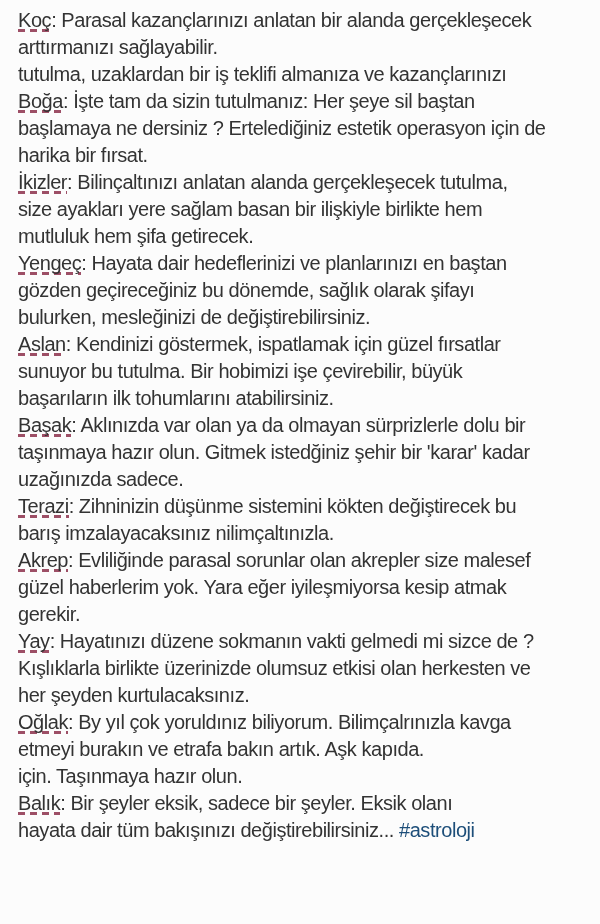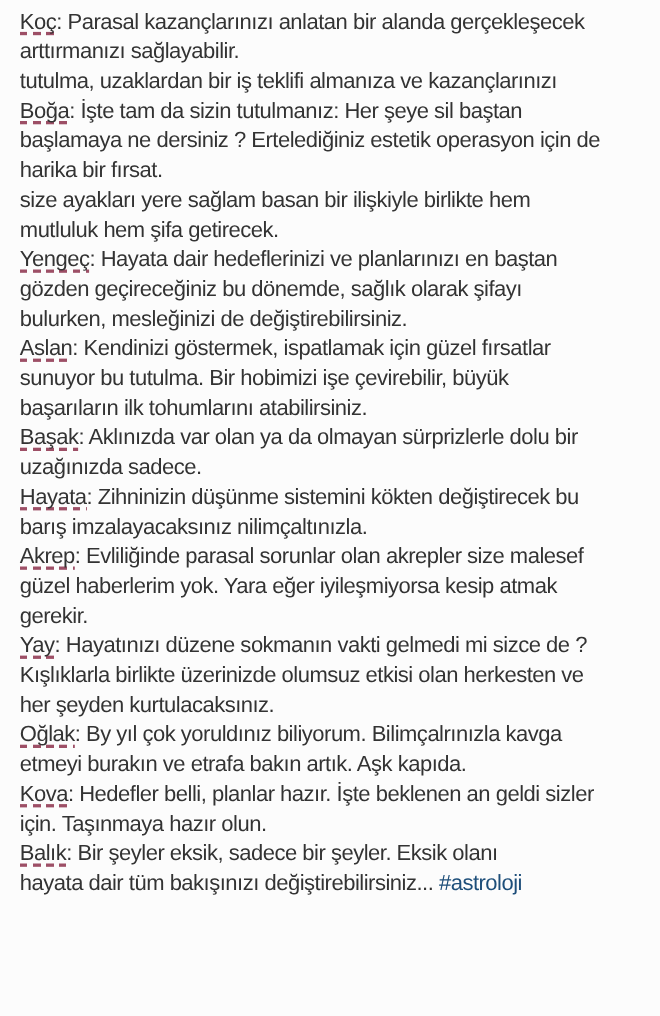--- a/index.html
+++ b/index.html
@@ -38,38 +38,39 @@
 <body style="background: rgb(252, 252, 252); color: rgb(51, 51, 51);">
 
 <div class="page">
   <div>
       <div class="line"><span class="sign">Koç</span>: Parasal kazançlarınızı anlatan bir alanda gerçekleşecek</div>
       <div class="line">arttırmanızı sağlayabilir.</div>
       <div class="line">tutulma, uzaklardan bir iş teklifi almanıza ve kazançlarınızı</div>
       <div class="line"><span class="sign">Boğa</span>: İşte tam da sizin tutulmanız: Her şeye sil baştan</div>
       <div class="line">başlamaya ne dersiniz ? Ertelediğiniz estetik operasyon için de</div>
       <div class="line">harika bir fırsat.</div>
+      <div class="line"><span class="sign">İkizler</span>: Bilinçaltınızı anlatan alanda gerçekleşecek tutulma,</div>
       <div class="line">size ayakları yere sağlam basan bir ilişkiyle birlikte hem</div>
       <div class="line">mutluluk hem şifa getirecek.</div>
       <div class="line"><span class="sign">Yengeç</span>: Hayata dair hedeflerinizi ve planlarınızı en baştan</div>
       <div class="line">gözden geçireceğiniz bu dönemde, sağlık olarak şifayı</div>
       <div class="line">bulurken, mesleğinizi de değiştirebilirsiniz.</div>
       <div class="line"><span class="sign">Aslan</span>: Kendinizi göstermek, ispatlamak için güzel fırsatlar</div>
       <div class="line">sunuyor bu tutulma. Bir hobimizi işe çevirebilir, büyük</div>
       <div class="line">başarıların ilk tohumlarını atabilirsiniz.</div>
       <div class="line"><span class="sign">Başak</span>: Aklınızda var olan ya da olmayan sürprizlerle dolu bir</div>
+      <div class="line">taşınmaya hazır olun. Gitmek istedğiniz şehir bir 'karar' kadar</div>
       <div class="line">uzağınızda sadece.</div>
-      <div class="line"><span class="sign">Hayata</span>: Zihninizin düşünme sistemini kökten değiştirecek bu</div>
+      <div class="line"><span class="sign">Terazi</span>: Zihninizin düşünme sistemini kökten değiştirecek bu</div>
       <div class="line">barış imzalayacaksınız nilimçaltınızla.</div>
       <div class="line"><span class="sign">Akrep</span>: Evliliğinde parasal sorunlar olan akrepler size malesef</div>
       <div class="line">güzel haberlerim yok. Yara eğer iyileşmiyorsa kesip atmak</div>
       <div class="line">gerekir.</div>
       <div class="line"><span class="sign">Yay</span>: Hayatınızı düzene sokmanın vakti gelmedi mi sizce de ?</div>
       <div class="line">Kışlıklarla birlikte üzerinizde olumsuz etkisi olan herkesten ve</div>
       <div class="line">her şeyden kurtulacaksınız.</div>
       <div class="line"><span class="sign">Oğlak</span>: By yıl çok yoruldınız biliyorum. Bilimçalrınızla kavga</div>
       <div class="line">etmeyi burakın ve etrafa bakın artık. Aşk kapıda.</div>
-      <div class="line"><span class="sign">Kova</span>: Hedefler belli, planlar hazır. İşte beklenen an geldi sizler</div>
       <div class="line">için. Taşınmaya hazır olun.</div>
       <div class="line"><span class="sign">Balık</span>: Bir şeyler eksik, sadece bir şeyler. Eksik olanı</div>
       <div class="line">hayata dair tüm bakışınızı değiştirebilirsiniz... <span class="hashtag">#astroloji</span></div>
     </div>
 </div>
 
 </body></html>

